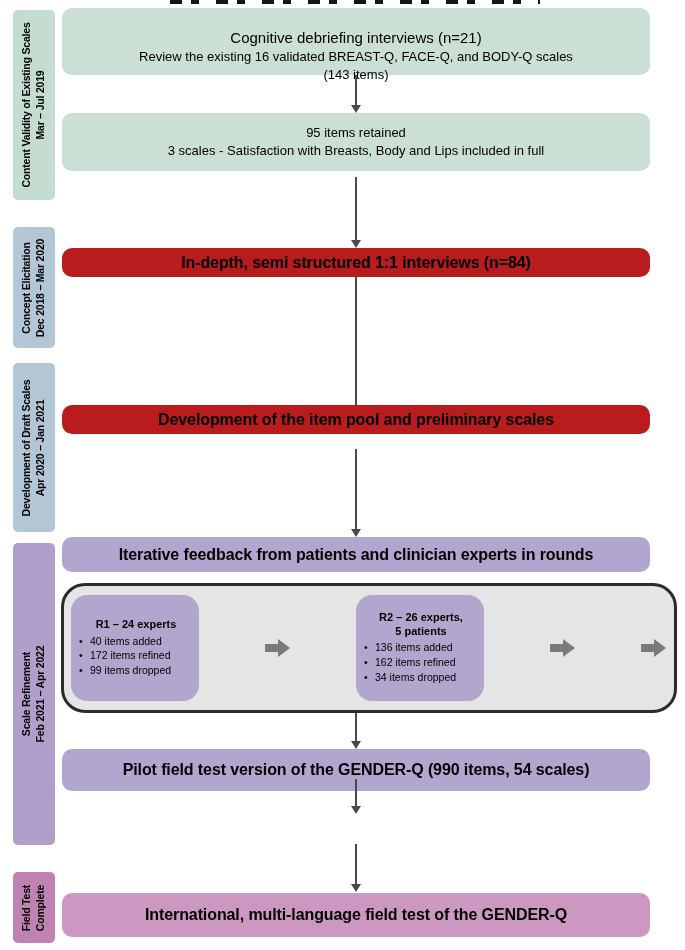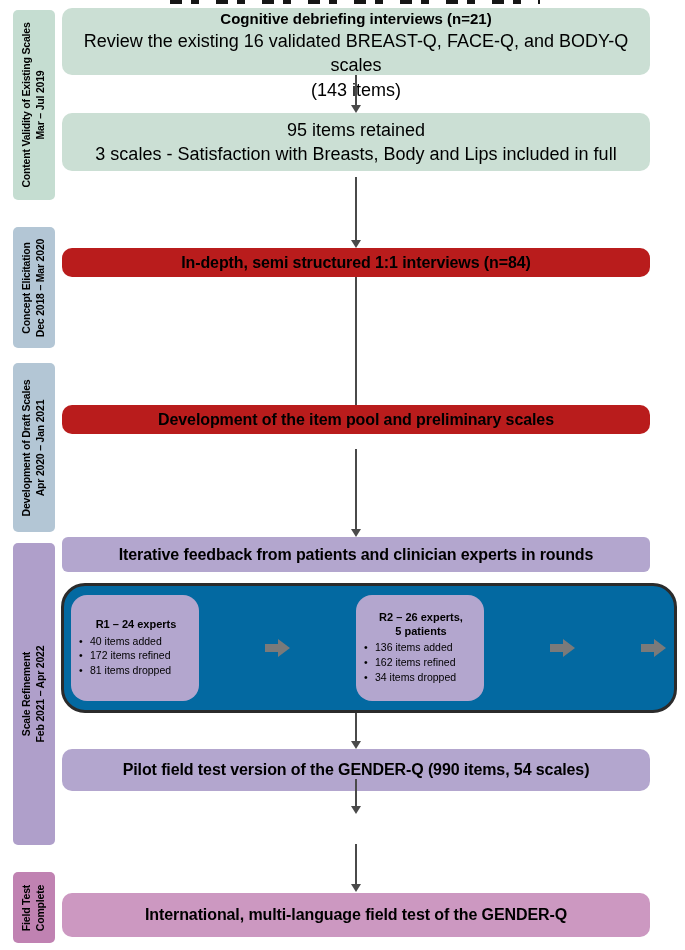--- a/index.html
+++ b/index.html
@@ -22,33 +22,33 @@
   .phase.pink   { background:#c082b2; }
 
   
   .fbox { position:absolute; left:62px; width:588px; border-radius:10px;
     display:flex; flex-direction:column; justify-content:center; align-items:center;
     text-align:center; line-height:1.35; }
   .fbox.green  { background:#cbdfd4; }
   .fbox.blue   { background:#b91c1c; }
   .fbox.purple { background:#b3a6ce; }
   .fbox.pink   { background:#cc98c1; }
-  .fbox .t-bold { font-weight:bold; font-size:15px;margin-top:28px; }
-  .fbox .t-reg  { font-weight:normal; font-size:18px; }
+  .fbox .t-bold { font-weight:normal; font-size:15px;margin-top:28px; }
+  .fbox .t-reg  { font-weight:normal; font-size:13px; }
   .fbox.single  { font-weight:bold; font-size:16px; letter-spacing:-0.1px; }
 
   
   .varrow { position:absolute; left:350px; width:12px; }
   .varrow::before { content:""; position:absolute; left:5px; top:0; bottom:7px; width:2px; background:#4a4a4a; }
   .varrow::after  { content:""; position:absolute; left:1px; bottom:0; width:0; height:0;
     border-left:5px solid transparent; border-right:5px solid transparent; border-top:8px solid #4a4a4a; }
 
   
   .rounds-wrap { position:absolute; left:61px; top:583px; width:616px; height:130px;
-    border:3px solid #2b2b2b; border-radius:24px; background:#0369a1;
+    border:3px solid #2b2b2b; border-radius:24px; background:#e5e5e5;
     display:flex; align-items:center; justify-content:space-between; padding:13px 7px; }
   .round-box { width:128px; height:106px; background:#b3a6ce; border-radius:16px;
     display:flex; flex-direction:column; justify-content:center; padding:4px 6px 4px 8px; }
   .round-title { font-weight:bold; font-size:11px; text-align:center; line-height:1.25; margin-bottom:2px; }
   .bullet { display:flex; font-size:10.5px; line-height:1.42; text-align:left; }
   .bullet::before { content:"\2022"; width:11px; flex:0 0 11px; }
   .block-arrow { display:flex; align-items:center; width:26px; flex:0 0 26px; }
   .ba-rect { width:13px; height:8px; background:#7a7a7a; }
   .ba-tip  { width:0; height:0; border-top:9px solid transparent; border-bottom:9px solid transparent; border-left:12px solid #7a7a7a; }
 </style>
@@ -102,37 +102,37 @@
     <div class="t-reg">3 scales - Satisfaction with Breasts, Body and Lips included in full</div>
   </div>
   <div class="varrow" style="top:177px;height:71px;"></div>
 
   <div class="fbox blue single" style="top:248px;height:29px;">In-depth, semi structured 1:1 interviews (n=84)</div>
   <div class="varrow" style="top:277px;height:143px;"></div>
 
   <div class="fbox blue single" style="top:405px;height:29px;">Development of the item pool and preliminary scales</div>
   <div class="varrow" style="top:449px;height:88px;"></div>
 
-  <div class="fbox purple single" style="top:537px;height:35px;border-radius:6px;">Iterative feedback from patients and clinician experts in rounds</div>
+  <div class="fbox purple single" style="top:537px;height:35px;">Iterative feedback from patients and clinician experts in rounds</div>
 
   <div class="rounds-wrap">
 
     <div class="round-box">
       <div class="round-title">
         <div>R1 – 24 experts</div>
         <div></div>
       </div>
       <div class="bullet">
           <span>40 items added</span>
         </div>
       <div class="bullet">
           <span>172 items refined</span>
         </div>
       <div class="bullet">
-          <span>81 items dropped</span>
+          <span>99 items dropped</span>
         </div>
     </div>
 
     <div class="block-arrow">
         <span class="ba-rect"></span>
         <span class="ba-tip"></span>
       </div>
 
     <div class="round-box">
       <div class="round-title">

